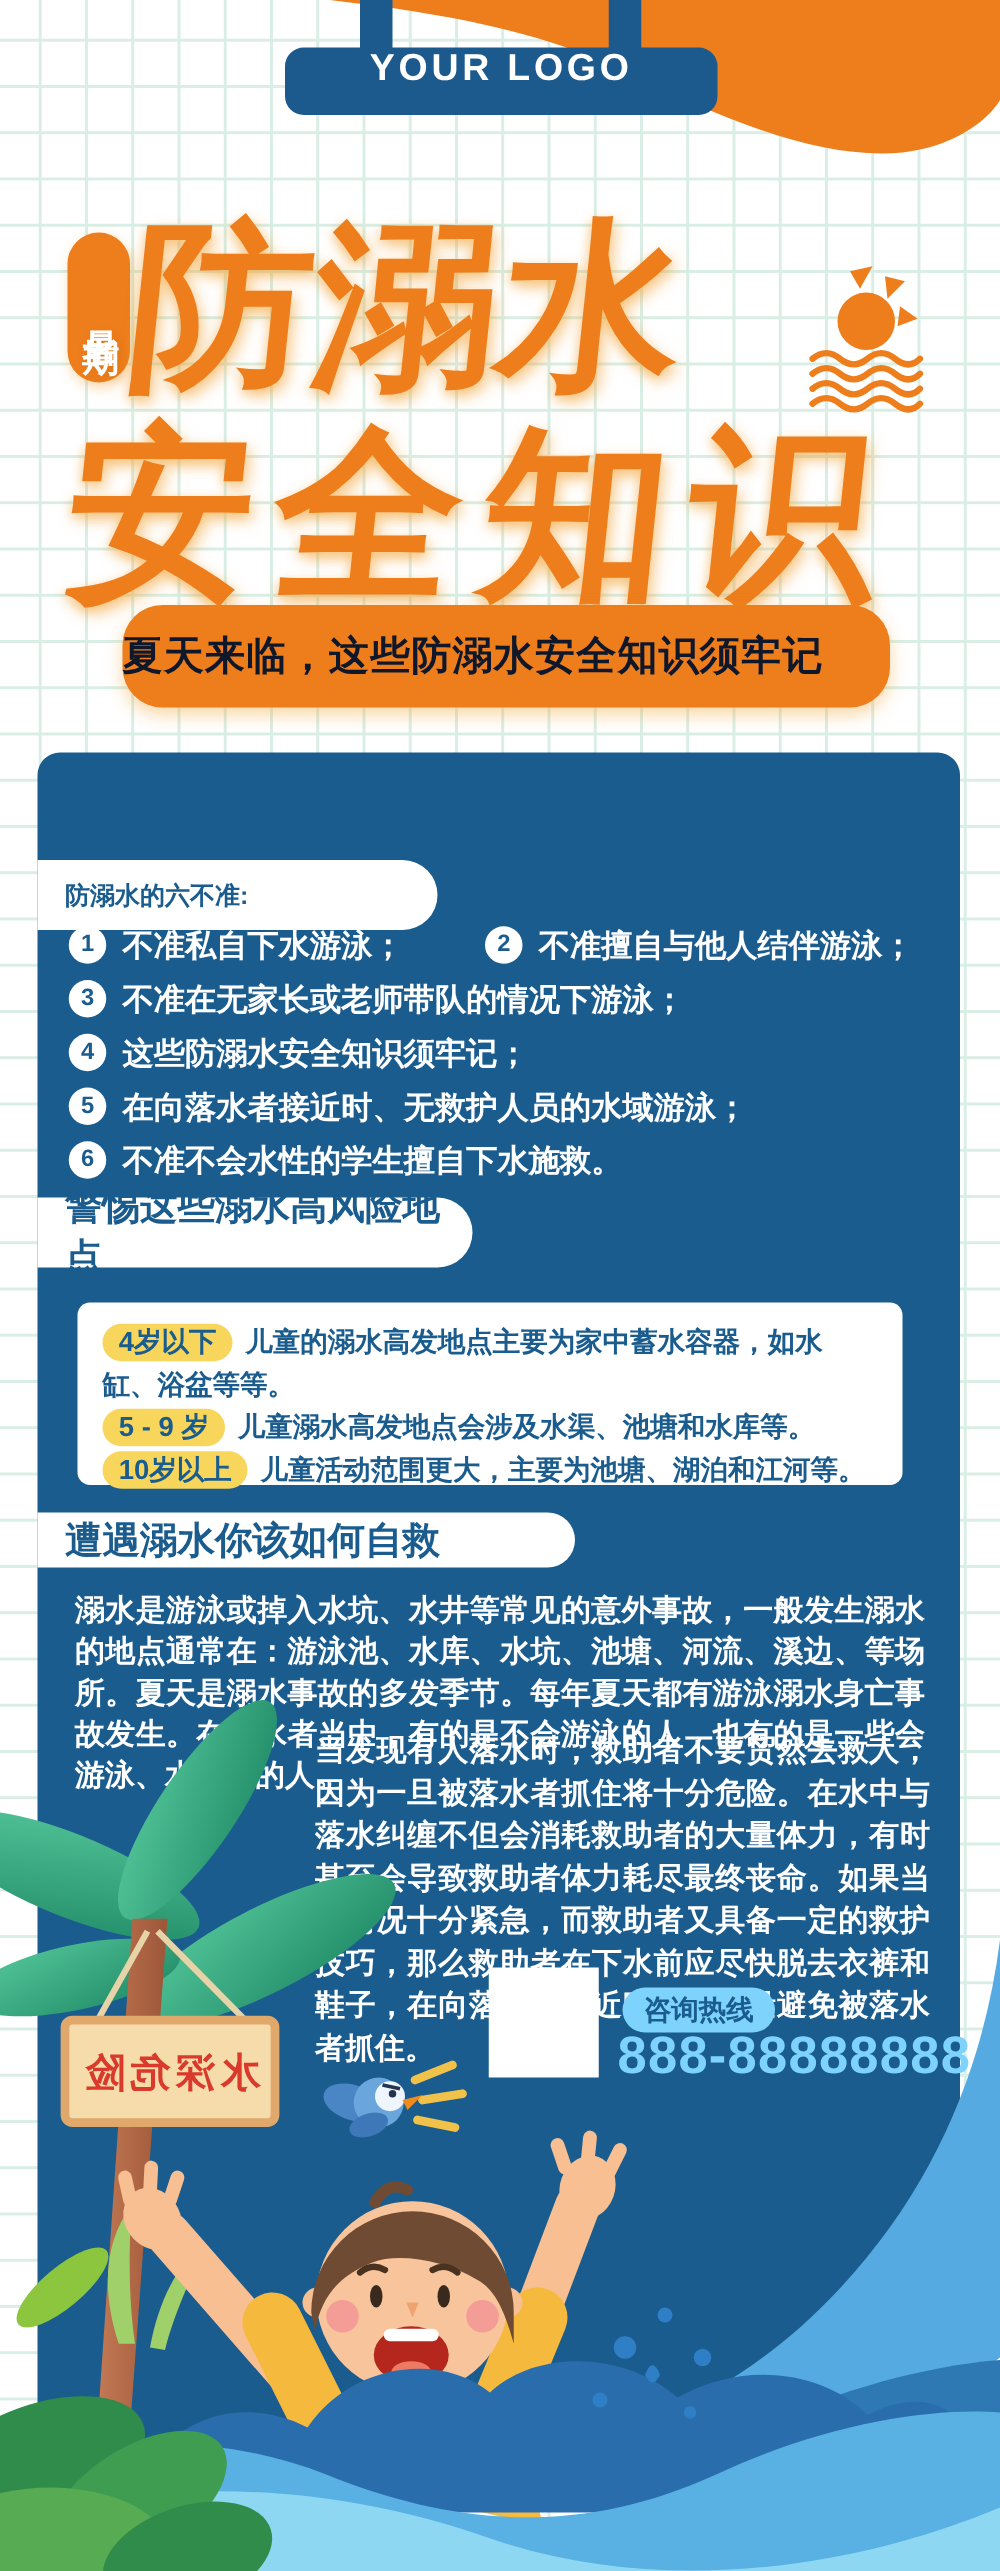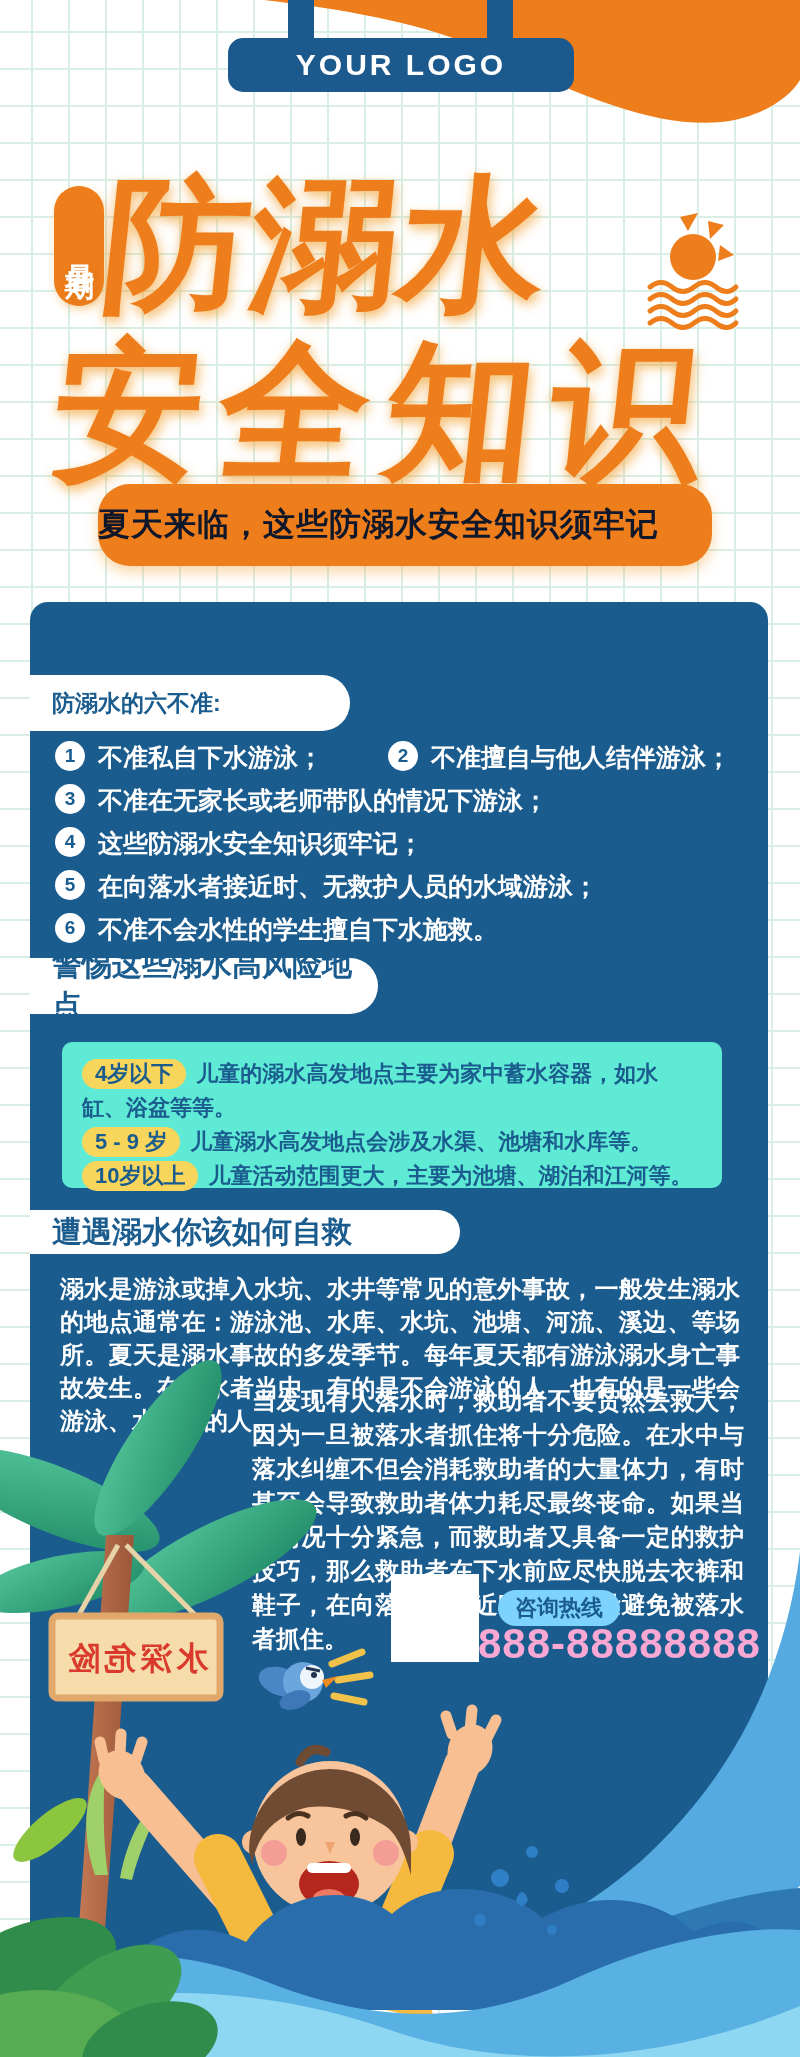--- a/index.html
+++ b/index.html
@@ -11,21 +11,21 @@
       linear-gradient(90deg, #d9eee5 2px, transparent 2px);
     background-size:37px 37px;background-position:-6px -6px;
     font-family:"Liberation Sans",sans-serif;
   }
   .abs{position:absolute;}
   
   .top-blob{left:0;top:0;width:800px;height:150px;}
   .logo-post{width:26px;height:52px;background:#1c5a8e;top:0;}
   .logo-board{
     left:228px;top:38px;width:346px;height:54px;background:#1c5a8e;border-radius:15px;
-    display:flex;align-items:center;justify-content:center;
+    display:flex;align-items:flex-start;justify-content:center;
     color:#fff;font-weight:bold;font-size:30px;letter-spacing:3px;
   }
   .badge{
     left:54px;top:186px;width:50px;height:120px;background:#ee7d1c;border-radius:26px;
     display:flex;align-items:center;justify-content:center;
     writing-mode:vertical-rl;color:#fff;font-weight:bold;font-size:30px;letter-spacing:6px;
     text-shadow:2px 3px 6px rgba(210,120,20,.4);
     box-shadow:2px 4px 10px rgba(242,166,60,.45);
   }
   .title-line{
@@ -40,48 +40,48 @@
     display:flex;align-items:center;justify-content:flex-start;
     color:#0f172a;font-weight:bold;font-size:32px;letter-spacing:1px;
     box-shadow:0 6px 14px rgba(242,166,60,.45);
   }
   
   .card{left:30px;top:602px;width:738px;height:1392px;background:#1b5c8e;border-radius:18px;}
   .pill-heading{
     left:0;background:#fff;border-radius:0 30px 30px 0;
     display:flex;align-items:center;color:#1b5c8e;font-weight:bold;padding-left:22px;box-sizing:border-box;
   }
-  .pill1{top:73px;width:320px;height:56px;font-size:23px;}
+  .pill1{top:86px;width:320px;height:56px;font-size:20px;}
   .pill2{top:356px;width:348px;height:56px;font-size:30px;}
   .pill3{top:608px;width:430px;height:44px;font-size:30px;}
   .rule{
     display:flex;align-items:flex-start;gap:13px;color:#fff;font-weight:bold;font-size:25px;line-height:32px;white-space:nowrap;
   }
   .rule-num{
     flex:0 0 auto;width:30px;height:30px;border-radius:50%;background:#fff;color:#1b5c8e;
     display:flex;align-items:center;justify-content:center;font-size:19px;font-weight:bold;
   }
   .panel{
-    left:32px;top:440px;width:660px;height:146px;background:#5eead4;border-radius:10px;
+    left:32px;top:440px;width:660px;height:146px;background:#ffffff;border-radius:10px;
     box-sizing:border-box;padding:15px 20px;
   }
   .age-row{font-size:22px;font-weight:bold;color:#1b5c8e;line-height:34px;}
   .age-pill{
     display:inline-block;background:#f8d65c;border-radius:16px;padding:0 13px;margin-right:10px;
     line-height:30px;vertical-align:baseline;
   }
   .para{color:#fff;font-weight:bold;font-size:24px;line-height:33px;text-align:justify;}
   .para1{left:30px;top:670px;width:680px;}
   .para2{left:222px;top:782px;width:492px;line-height:34px;}
   .qr{left:361px;top:972px;width:88px;height:88px;background:#fff;}
   .hotline-pill{
     left:468px;top:988px;width:122px;height:36px;background:#7dd3fc;border-radius:18px;
     display:flex;align-items:center;justify-content:center;color:#1b5c8e;font-weight:bold;font-size:22px;
   }
-  .phone{left:448px;top:1018px;color:#f9a8d4;font-weight:bold;font-size:42px;letter-spacing:1px;white-space:nowrap;}
+  .phone{left:464px;top:1018px;color:#7dd3fc;font-weight:bold;font-size:42px;letter-spacing:1px;white-space:nowrap;}
   
   .scene{left:0;top:1330px;width:800px;height:727px;pointer-events:none;}
 </style>
 </head>
 <body>
 
 <div class="poster">
 
   <svg class="abs top-blob" viewBox="0 0 800 150">
     <path d="M264,0 C330,8 424,20 502,58 C584,98 658,128 722,122 C758,118 788,100 800,80 L800,0 Z" fill="#ee7d1c"></path>

